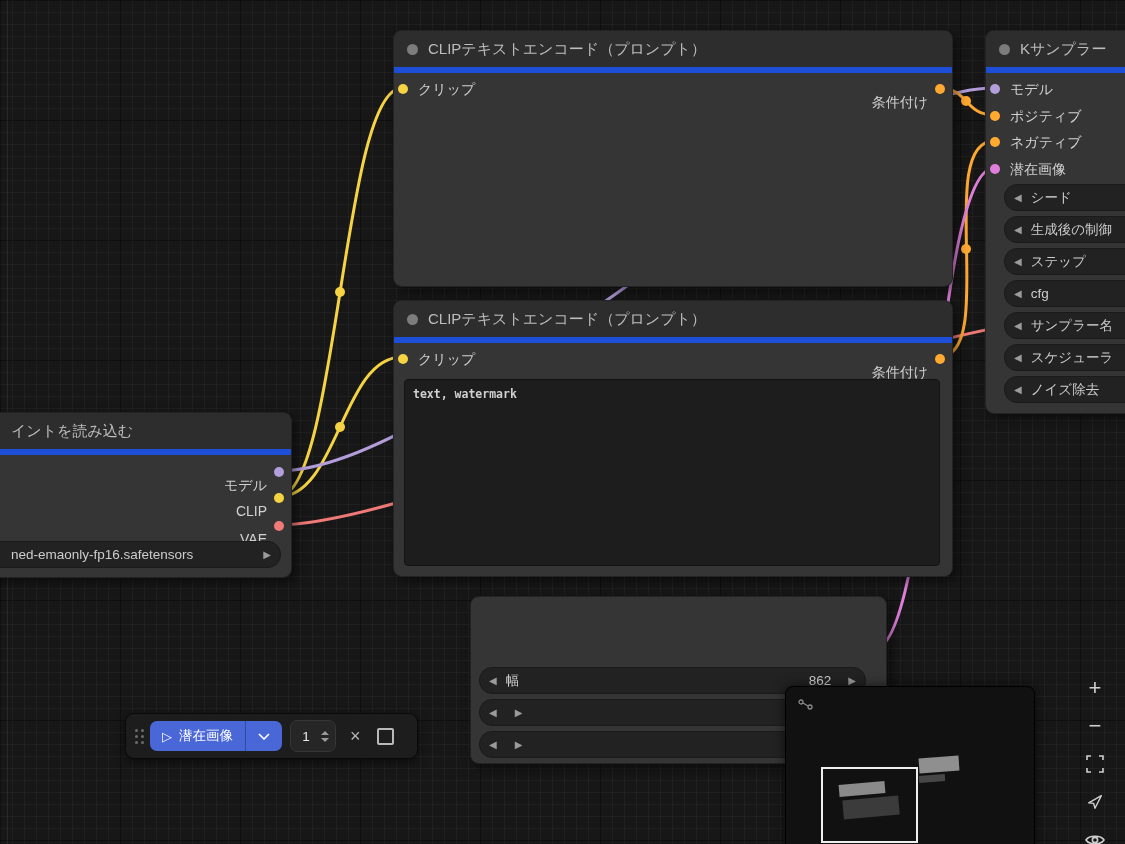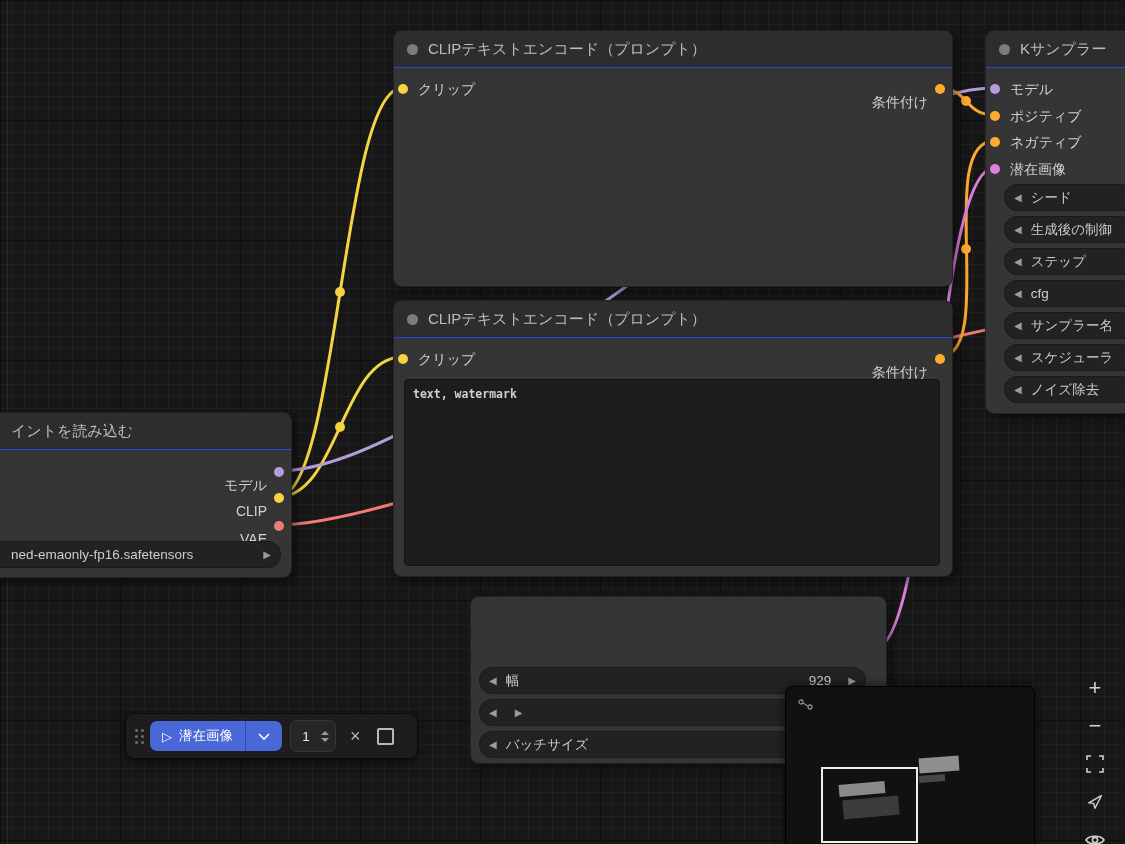--- a/index.html
+++ b/index.html
@@ -16,21 +16,21 @@
   }
   .edge-line{position:absolute;left:7px;top:0;width:1px;height:844px;background:rgba(255,255,255,.08);z-index:0;}
   svg.wires{position:absolute;left:0;top:0;z-index:1;}
   svg.wires path{fill:none;stroke-width:3;stroke-linecap:round;}
   .w-clip{stroke:#f5d342;} .w-model{stroke:#b39ddb;} .w-vae{stroke:#ef7a77;}
   .w-cond{stroke:#ffa931;} .w-latent{stroke:#e07fdb;}
 
   .node{position:absolute;background:#353535;border:1px solid #232323;border-radius:9px;
         box-shadow:4px 4px 12px rgba(0,0,0,.5);z-index:2;color:#c9c9c9;}
   .node-title{height:36px;display:flex;align-items:center;gap:10px;padding:0 13px;
-        background:#2d2d2d;border-radius:8px 8px 0 0;border-bottom:1px solid #1d4ed8;
+        background:#2d2d2d;border-radius:8px 8px 0 0;border-bottom:6px solid #1d4ed8;
         font-size:15px;color:#bdbdbd;white-space:nowrap;overflow:hidden;}
   .tdot{width:11px;height:11px;border-radius:50%;background:#7c7c7c;flex:0 0 auto;}
   .iorow{position:absolute;left:0;right:0;height:22px;line-height:22px;font-size:14px;color:#d2d2d2;}
   .port{position:absolute;width:10px;height:10px;border-radius:50%;top:50%;margin-top:-5px;}
   .port.pin{left:4px;} .port.pout{right:7px;}
   .c-model{background:#b39ddb;} .c-clip{background:#f5d342;} .c-vae{background:#ef7a77;}
   .c-cond{background:#ffa931;} .c-latent{background:#e07fdb;}
   .lab-l{position:absolute;left:24px;top:0;text-align:center;} .lab-r{position:absolute;right:24px;top:13px;}
   .textbox{position:absolute;left:10px;right:12px;background:#1d1d1d;border:1px solid #141414;
         border-radius:4px;padding:6px 8px;font-family:"DejaVu Sans Mono",monospace;
@@ -195,30 +195,29 @@
     <div class="pill" style="left:18px;width:230px;top:345px;">
       <span class="arr">◀</span>
       <span class="lbl">ノイズ除去</span>
     </div>
   </div>
 
   <div class="node" style="left:470px;top:596px;width:415px;height:166px;">
     <div class="pill" style="left:8px;right:20px;top:70px;">
       <span class="arr">◀</span>
       <span class="lbl">幅</span>
-      <span class="val">929</span>
+      <span class="val">862</span>
       <span class="arr">▶</span>
     </div>
     <div class="pill" style="left:8px;right:20px;top:102px;">
       <span class="arr">◀</span>
       <span class="arr">▶</span>
     </div>
     <div class="pill" style="left:8px;right:20px;top:134px;">
       <span class="arr">◀</span>
-      <span class="lbl">バッチサイズ</span>
       <span class="arr">▶</span>
     </div>
   </div>
 
   <div class="runbar">
     <div class="draghandle">
       <i></i>
         <i></i>
         <i></i>
         <i></i>

